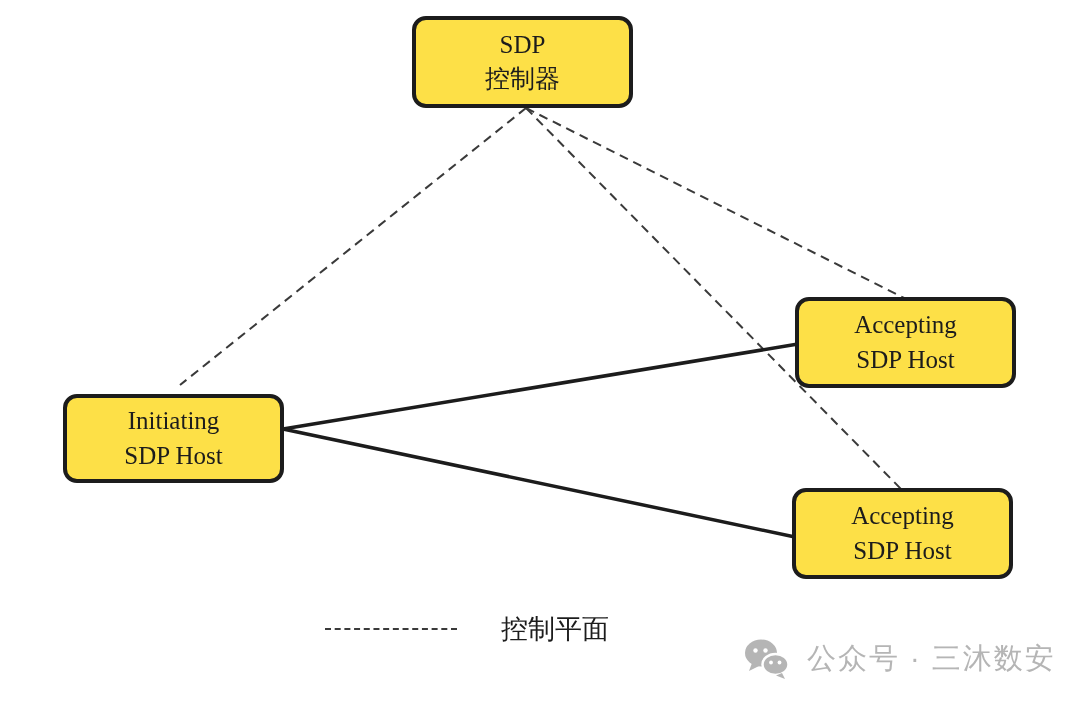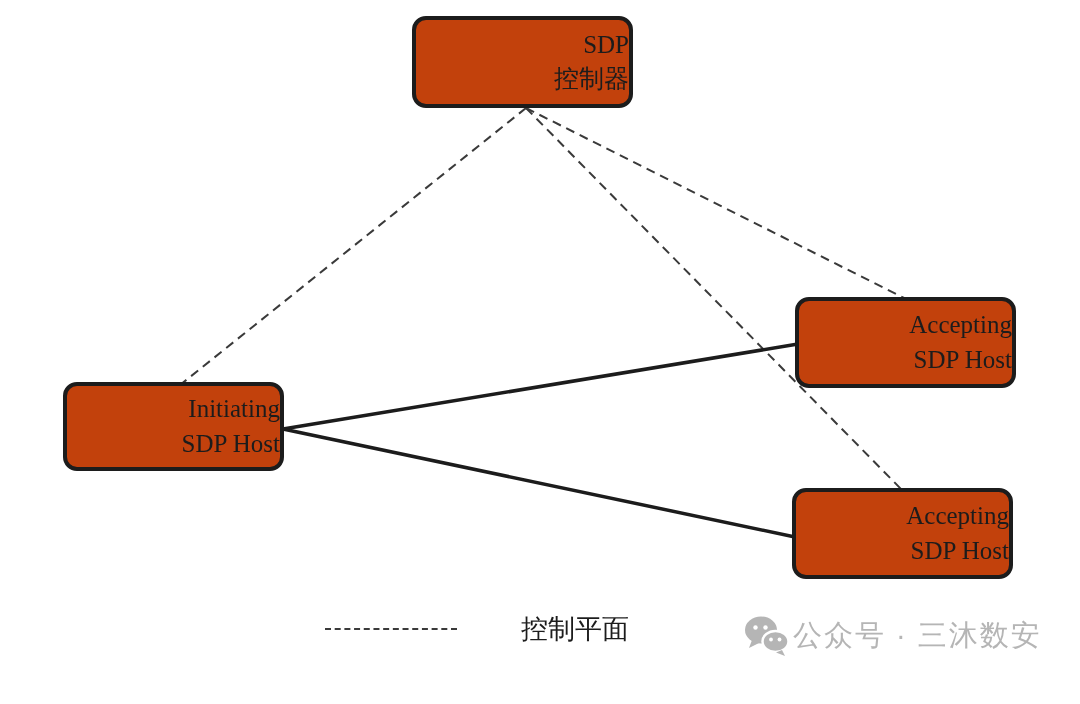--- a/index.html
+++ b/index.html
@@ -18,34 +18,34 @@
   .edges-layer {
     position: absolute;
     left: 0;
     top: 0;
     width: 1080px;
     height: 704px;
   }
   .node {
     position: absolute;
     box-sizing: border-box;
-    background: #c2410c;
+    background: #fde047;
     border: 4px solid #1c1c1c;
     border-radius: 14px;
     display: flex;
     flex-direction: column;
-    align-items: flex-end;
+    align-items: center;
     justify-content: center;
     text-align: center;
     color: #1c1c1c;
     font-size: 25px;
     line-height: 1.38;
   }
   .node-controller   { left: 412px; top: 16px;  width: 221px; height: 92px; }
-  .node-initiating   { left: 63px;  top: 382px; width: 221px; height: 89px; }
+  .node-initiating   { left: 63px;  top: 394px; width: 221px; height: 89px; }
   .node-accepting-1  { left: 795px; top: 297px; width: 221px; height: 91px; }
   .node-accepting-2  { left: 792px; top: 488px; width: 221px; height: 91px; }
 
   .legend {
     position: absolute;
     left: 325px;
     top: 611px;
     display: flex;
     flex-direction: column;
     gap: 7px;
@@ -55,33 +55,33 @@
     align-items: center;
     height: 36px;
   }
   .legend-sample {
     width: 132px;
     height: 0;
   }
   .legend-sample.dashed { border-top: 2px dashed #3a3a3a; }
   .legend-sample.solid  { border-top: 4px solid #1c1c1c; }
   .legend-label {
-    margin-left: 64px;
+    margin-left: 44px;
     font-size: 27px;
     color: #1c1c1c;
     white-space: nowrap;
   }
 
   .watermark {
     position: absolute;
     left: 744px;
-    top: 615px;
+    top: 638px;
     display: flex;
     align-items: center;
-    gap: 3px;
+    gap: 17px;
     color: #b5b5b5;
   }
   .watermark-text {
     font-family: "Liberation Sans", "DejaVu Sans", sans-serif;
     font-size: 29px;
     letter-spacing: 2px;
     white-space: nowrap;
   }
 </style>
 </head>

